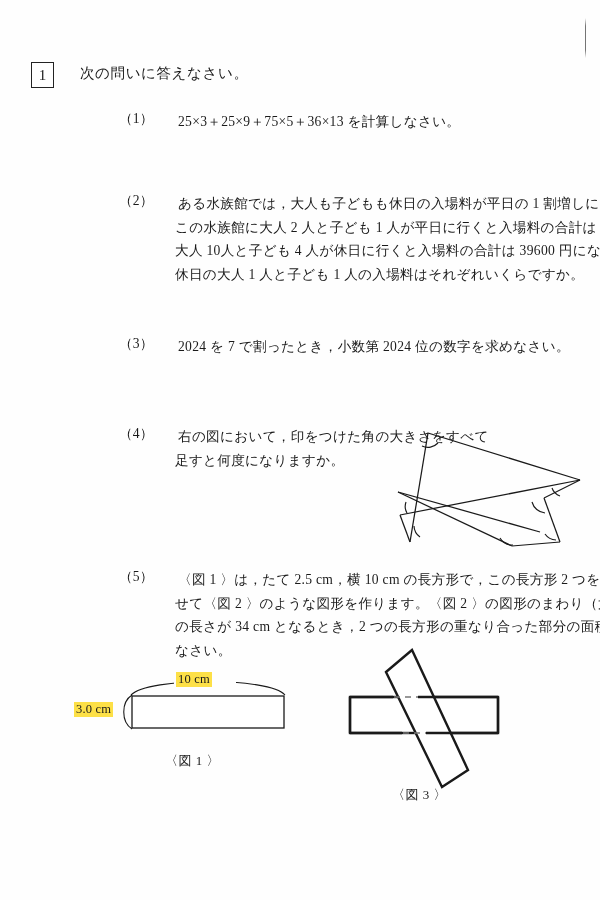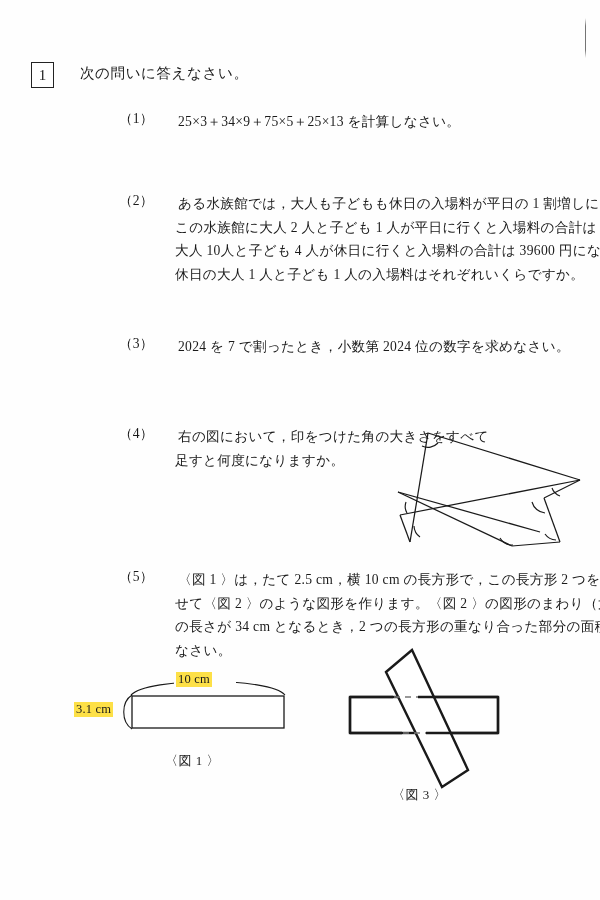--- a/index.html
+++ b/index.html
@@ -88,21 +88,21 @@
 
   <div class="artifact-line"></div>
 
   <div class="q-number-box">
     <span>1</span>
   </div>
   <div class="heading-text">次の問いに答えなさい。</div>
 
   <div class="qlabel" style="left:119px; top:110px;">（1）</div>
   <div class="qbody" style="left:178px; top:110px;">
-    <div>25×3＋34×9＋75×5＋25×13 を計算しなさい。</div>
+    <div>25×3＋25×9＋75×5＋36×13 を計算しなさい。</div>
   </div>
 
   <div class="qlabel" style="left:119px; top:192px;">（2）</div>
   <div class="qbody" style="left:178px; top:192px;">
     <div>ある水族館では，大人も子どもも休日の入場料が平日の 1 割増しになります。</div>
     <div style="margin-left:-3px;">この水族館に大人 2 人と子ども 1 人が平日に行くと入場料の合計は 7500 円，</div>
     <div style="margin-left:-3px;">大人 10人と子ども 4 人が休日に行くと入場料の合計は 39600 円になります。</div>
     <div style="margin-left:-3px;">休日の大人 1 人と子ども 1 人の入場料はそれぞれいくらですか。</div>
   </div>
 
@@ -163,21 +163,21 @@
 
       <rect x="44" y="36" width="152" height="32" stroke="#1a1a1a" stroke-width="1.3" fill="#ffffff"></rect>
 
       <path d="M 43 35 C 60 17, 182 17, 197 35" stroke="#1a1a1a" stroke-width="1.1" fill="none"></path>
 
       <path d="M 44 35 C 33 42, 33 62, 44 69" stroke="#1a1a1a" stroke-width="1.1" fill="none"></path>
 
       <rect x="86" y="14" width="62" height="15" fill="#fefefe"></rect>
     </svg>
     <div class="dim-label" style="left:88px; top:12px;">10 cm</div>
-    <div class="dim-label" style="left:-14px; top:42px;">3.1 cm</div>
+    <div class="dim-label" style="left:-14px; top:42px;">3.0 cm</div>
   </div>
   <div class="fig-caption" style="left:165px; top:752px;">〈図 1 〉</div>
 
   <div class="figwrap" style="left:340px; top:640px;">
     <svg width="180" height="160" viewBox="0 0 180 160" fill="none">
 
       <rect x="10" y="57" width="148" height="36" stroke="#1a1a1a" stroke-width="2.4" fill="#ffffff"></rect>
 
       <polygon points="46,32 72,10 128,130 102,147" stroke="#1a1a1a" stroke-width="2.4" fill="#ffffff" stroke-linejoin="miter"></polygon>
 

